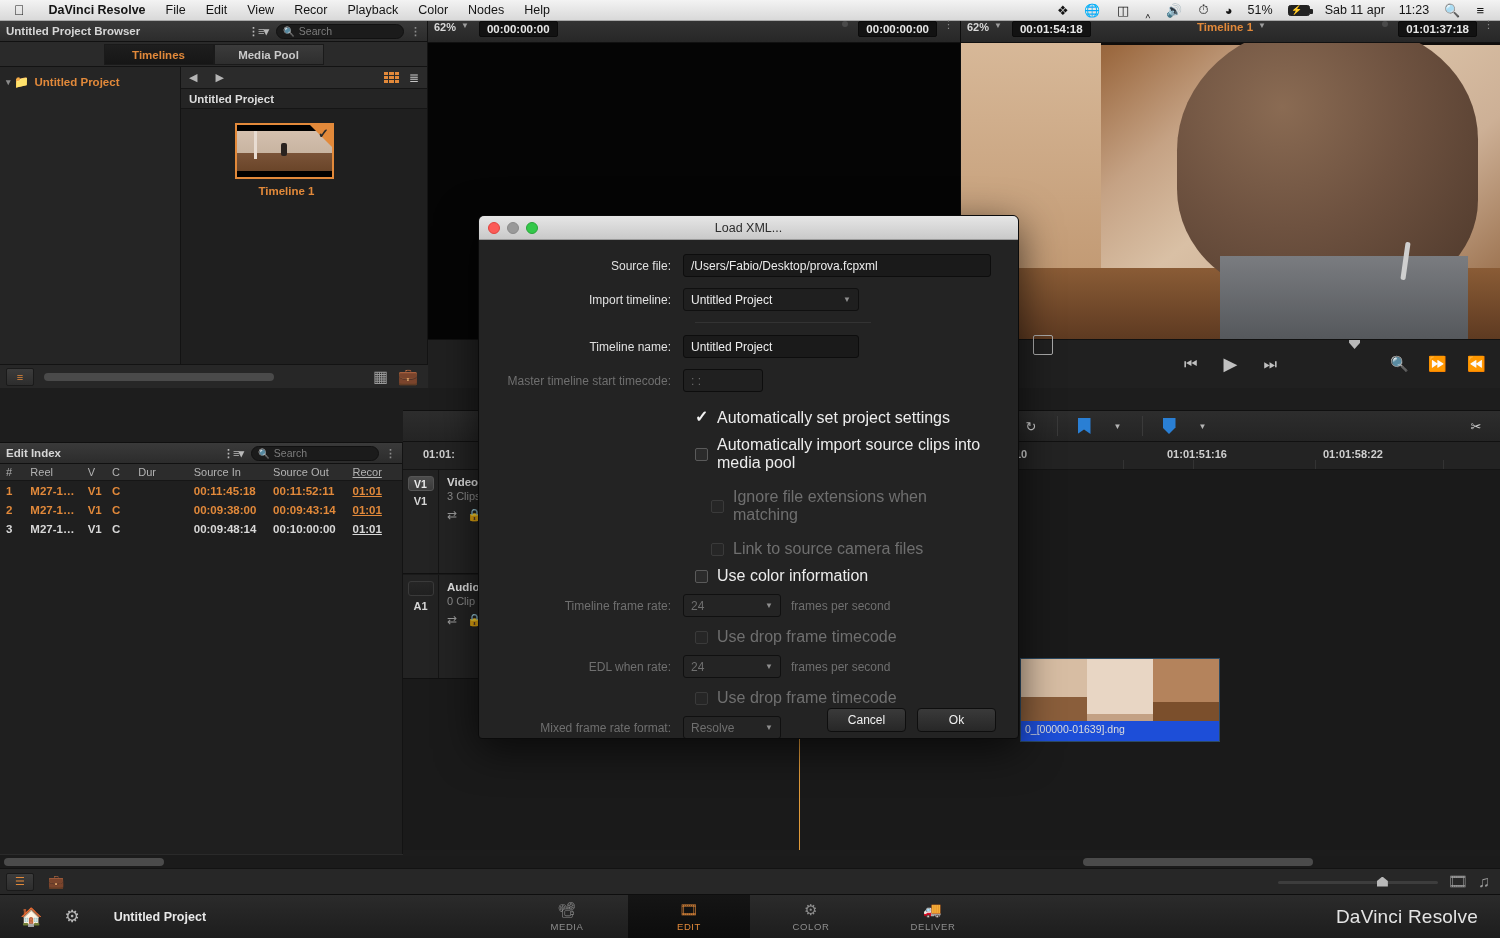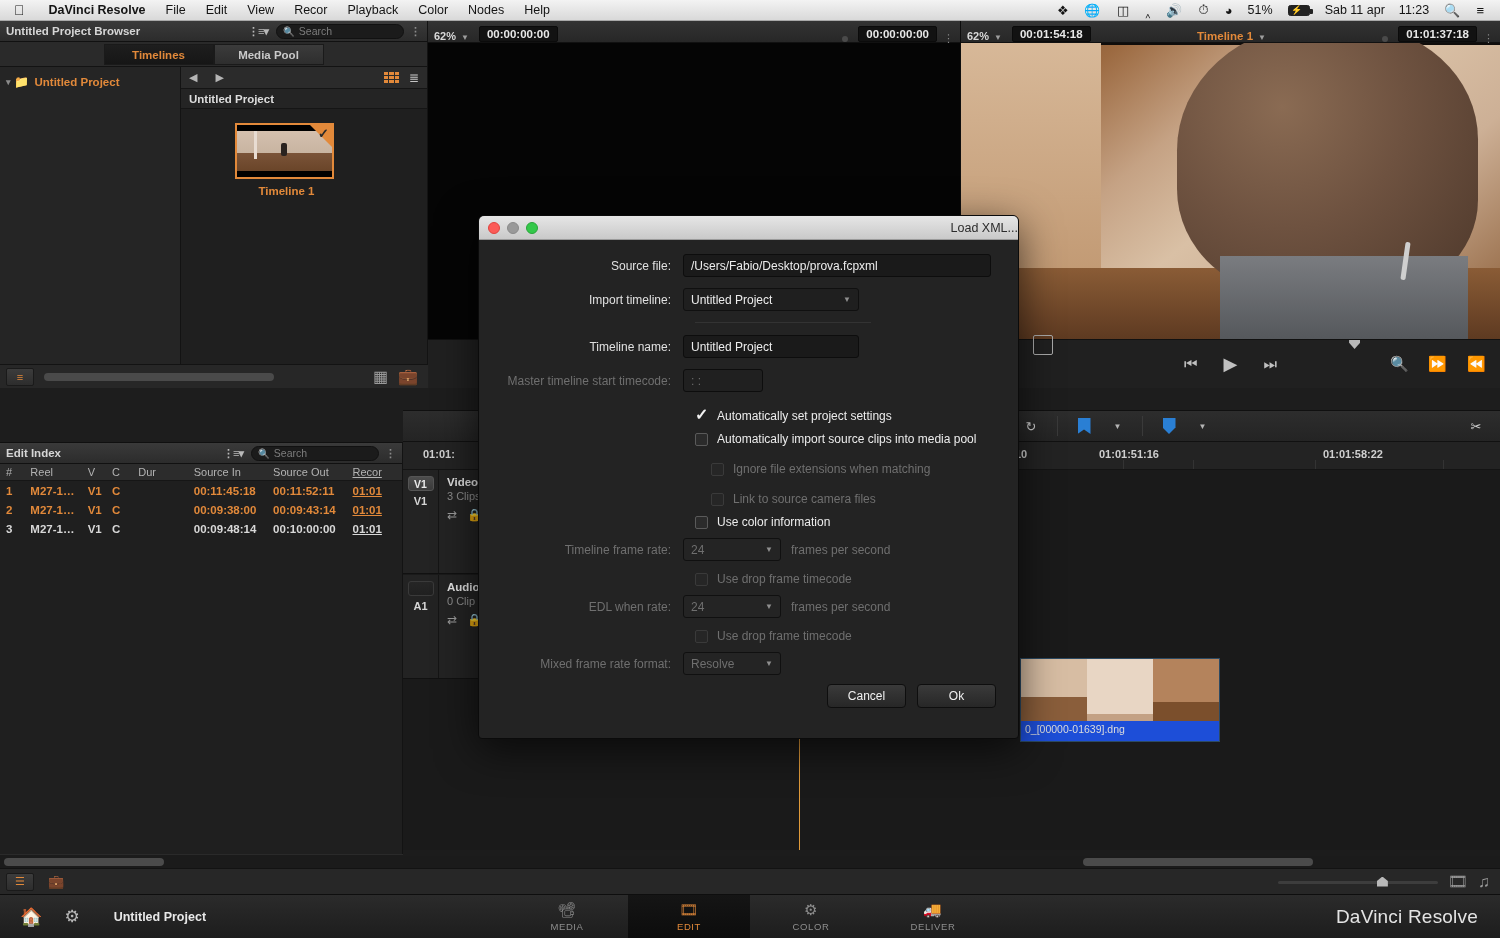--- a/index.html
+++ b/index.html
@@ -110,21 +110,21 @@
                        background:#3d3d3d; border-radius:2px;}
   .zoomslider .knob { position:absolute; top:2px; left:62%; width:11px; height:10px;
                       background:#b9b9b9; clip-path: polygon(50% 0,100% 45%,100% 100%,0 100%,0 45%); }
   .rightics { display:flex; align-items:center; gap:10px; padding-right:10px; color:#9a9a9a;}
 
   
   .viewer { position: absolute; top: 21px; background: #1b1b1b; }
   #srcviewer { left: 428px; width: 533px; height: 367px; border-right: 1px solid #0d0d0d; }
   #recviewer { left: 961px; width: 539px; height: 367px; }
   .vtoolbar { height: 22px; background: linear-gradient(180deg,#333,#272727);
-              border-bottom: 1px solid #111; display: flex; align-items: flex-end;
+              border-bottom: 1px solid #111; display: flex; align-items: flex-start;
               padding: 0 6px; color: #d9d9d9; font-size: 11px; }
   .vtoolbar .zoomval { font-weight: bold; font-size: 11px; }
   .vtoolbar .caret { font-size: 8px; color: #9d9d9d; margin: 0 10px 0 5px; }
   .tcbox { background: #121212; border: 1px solid #0b0b0b; border-radius: 2px;
            padding: 1px 7px; font-size: 11.5px; color: #e8e8e8; font-weight: bold; }
   .vtoolbar .spacer { flex: 1; }
   .tlname { color: #e2893a; font-size: 11.5px; font-weight: bold; }
   .dot { width: 6px; height: 6px; border-radius: 50%; background: #4a4a4a; margin-right: 10px; }
   .vscreen { position: relative; background: #000; }
   #srcscreen { height: 296px; background: #050505; }
@@ -242,21 +242,21 @@
             background:#232323; border:1px solid #0b0b0b; border-radius:6px 6px 4px 4px;
             box-shadow: 0 10px 40px rgba(0,0,0,.65); overflow:hidden; }
   .dlgtitle { height: 24px; background: linear-gradient(180deg,#e6e6e6,#c9c9c9);
               border-bottom:1px solid #9a9a9a; display:flex; align-items:center;
               position:relative; }
   .lights { display:flex; gap:7px; margin-left: 9px; }
   .lights i { width:12px; height:12px; border-radius:50%; display:block; }
   .l-red { background:#fc5b57; border:1px solid #e0443f;}
   .l-yel { background:#999; border:1px solid #8a8a8a;}
   .l-grn { background:#34c84a; border:1px solid #29a63a;}
-  .dlgtitle span { position:absolute; left:0; right:0; text-align:right; font-size:12.5px;
+  .dlgtitle span { position:absolute; left:0; right:0; text-align:center; font-size:12.5px;
                    color:#2c2c2c; }
   .dlgbody { padding: 14px 22px 0 22px; color:#e4e4e4; font-size:12px; }
   .frow { display:flex; align-items:center; margin-bottom:11px; }
   .flabel { width: 182px; text-align:right; padding-right:12px; color:#e0e0e0; font-size:12px; }
   .flabel.dim { color:#6f6f6f; }
   .finput { background:#1a1a1a; border:1px solid #0d0d0d; border-radius:3px; height:23px;
             display:flex; align-items:center; padding: 0 7px; color:#ededed; font-size:12px; }
   .finput.wide { width: 308px; }
   .finput.mid { width: 176px; }
   .finput.sm { width: 80px; }
@@ -269,25 +269,25 @@
   .fselect.w176 { width: 176px; } .fselect.w98 { width: 98px; }
   .divider { height:1px; background:#333; margin: 2px 0 12px 194px; width: 176px; }
   .cbrow { display:flex; align-items:center; margin-bottom: 9px; padding-left: 194px; }
   .cbrow.indent { padding-left: 210px; margin-top: 16px; }
   .cbox { width: 13px; height: 13px; border:1px solid #5a5a5a; border-radius:2px;
           background:#2b2b2b; margin-right: 9px; position:relative; flex:none; }
   .cbox.dim { border-color:#3a3a3a; background:#262626; }
   .cbox.on { border-color: transparent; background: transparent; }
   .cbox.on:after { content:"✓"; position:absolute; left:-1px; top:-6px; color:#f2f2f2;
                    font-size:16px; font-weight:bold; }
-  .cblabel { font-size:12px; color:#ececec; }
+  .cblabel { font-size:16px; color:#ececec; }
   .cblabel.dim { color:#6f6f6f; }
   .xsep { margin: 0 9px; color:#dcdcdc; font-size:11px; }
   .fps { margin-left: 10px; color:#6f6f6f; font-size:12px; }
-  .dlgbtns { position:absolute; right:22px; bottom:30px; display:flex; gap:11px; }
+  .dlgbtns { position:absolute; right:22px; bottom:6px; display:flex; gap:11px; }
   .dbtn { width: 79px; height: 24px; border-radius:4px; border:1px solid #0e0e0e;
           background: linear-gradient(180deg,#3a3a3a,#272727); color:#f0f0f0; font-size:12px;
           display:flex; align-items:center; justify-content:center; }
 </style>
 </head>
 <body>
 
 <div id="app">
 
   <div class="macbar">
@@ -520,21 +520,21 @@
       <div class="tlbtn">
           <span class="caretsm">▼</span>
         </div>
       <div style="flex:1"></div>
       <div class="tlbtn">✂</div>
     </div>
 
     <div class="tlruler">
       <span class="tick" style="left:20px;">01:01:</span>
       <span class="tick" style="left:612px;">10</span>
-      <span class="tick" style="left:696px;">01:01:51:16</span>
+      <span class="tick" style="left:764px;">01:01:51:16</span>
       <span class="tick" style="left:920px;">01:01:58:22</span>
       <span class="grid" style="left:600px"></span>
       <span class="grid" style="left:720px"></span>
       <span class="grid" style="left:790px"></span>
       <span class="grid" style="left:912px"></span>
       <span class="grid" style="left:1040px"></span>
     </div>
 
     <div class="tracks">
       <div class="trackhdr" style="top:0; height:104px;">

